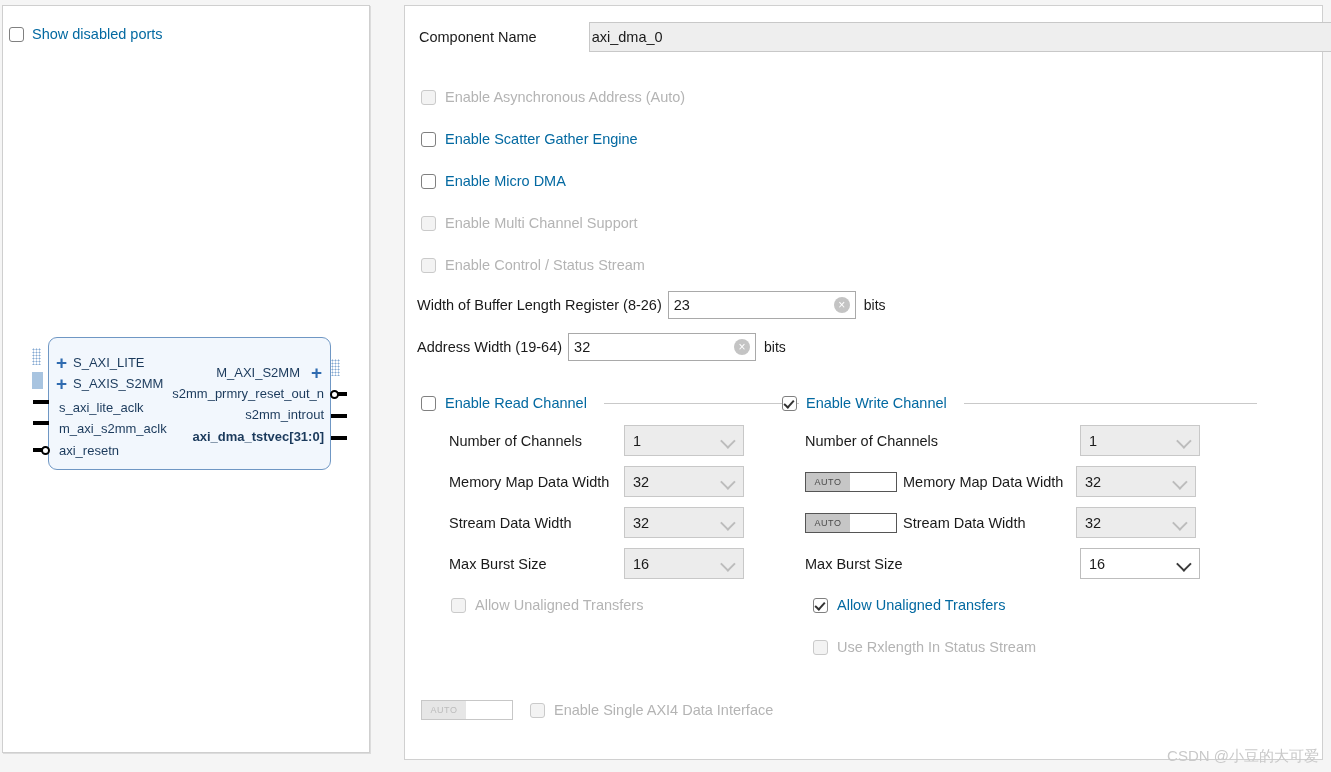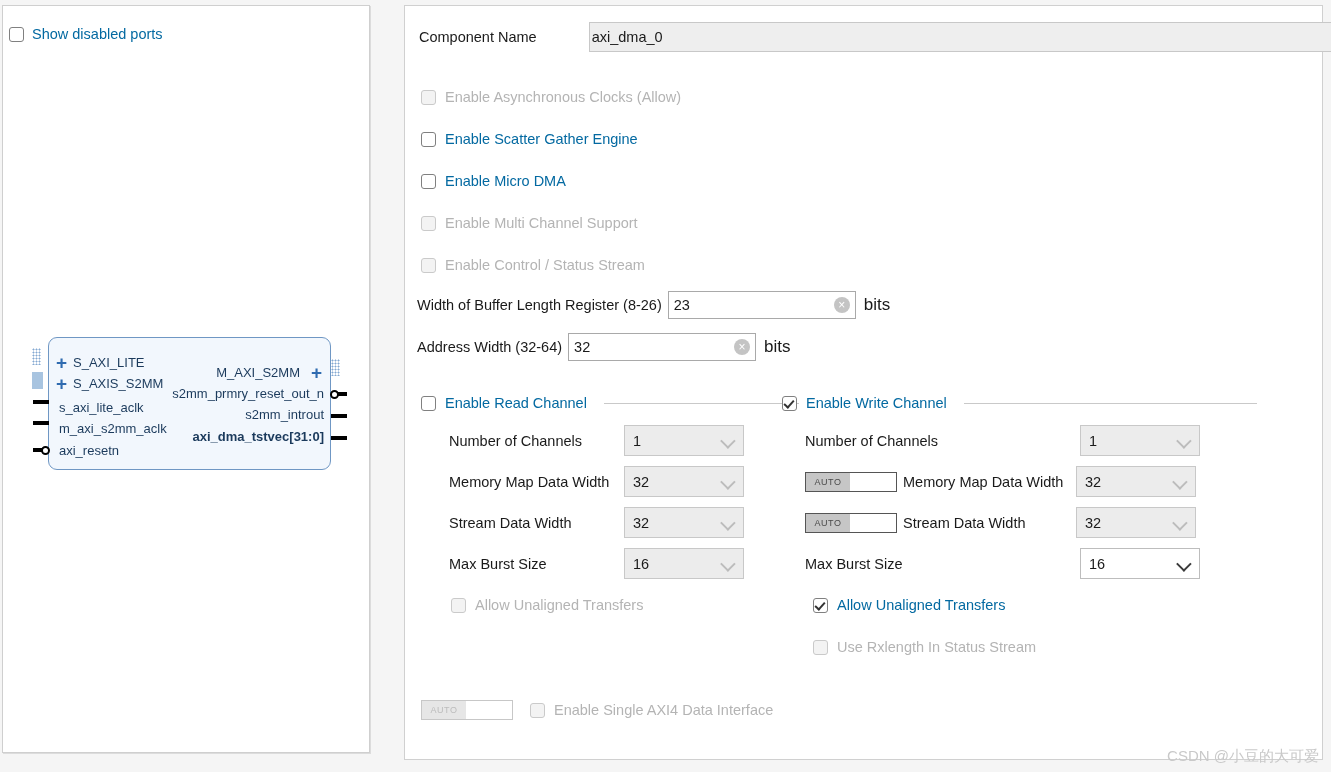--- a/index.html
+++ b/index.html
@@ -208,21 +208,21 @@
     height: 16px;
     border-radius: 50%;
     background: #c4c4c4;
     color: #ffffff;
     font-size: 12px;
     line-height: 16px;
     text-align: center;
     font-family: "Liberation Sans", sans-serif;
   }
   .unit {
-    font-size: 17px;
+    font-size: 14px;
     color: #1a1a1a;
     padding-left: 8px;
   }
 
   
   .group-head {
     position: absolute;
     display: flex;
     align-items: center;
     gap: 9px;
@@ -364,21 +364,21 @@
 
   <div id="right-panel">
 
     <div id="comp-row">
       <span id="comp-label">Component Name</span>
       <div id="comp-input">axi_dma_0</div>
     </div>
 
     <div class="opt-row" style="left:16px; top:83px;">
       <span class="cb disabled"></span>
-      <span class="cb-label dim">Enable Asynchronous Clocks (Allow)</span>
+      <span class="cb-label dim">Enable Asynchronous Address (Auto)</span>
     </div>
 
     <div class="opt-row" style="left:16px; top:125px;">
       <span class="cb"></span>
       <span class="cb-label">Enable Scatter Gather Engine</span>
     </div>
 
     <div class="opt-row" style="left:16px; top:167px;">
       <span class="cb"></span>
       <span class="cb-label">Enable Micro DMA</span>
@@ -397,21 +397,21 @@
     <div class="num-row" style="left:12px; top:285px;">
       <span class="num-label">Width of Buffer Length Register (8-26)</span>
       <div class="num-field" style="width:188px;">
         <span class="num-value">23</span>
         <span class="clear-icon">×</span>
       </div>
       <span class="unit">bits</span>
     </div>
 
     <div class="num-row" style="left:12px; top:327px;">
-      <span class="num-label">Address Width (32-64)</span>
+      <span class="num-label">Address Width (19-64)</span>
       <div class="num-field" style="width:188px;">
         <span class="num-value">32</span>
         <span class="clear-icon">×</span>
       </div>
       <span class="unit">bits</span>
     </div>
 
     <div class="group-head" style="left:16px; top:389px;">
       <span class="cb"></span>
       <span class="cb-label">Enable Read Channel</span>

